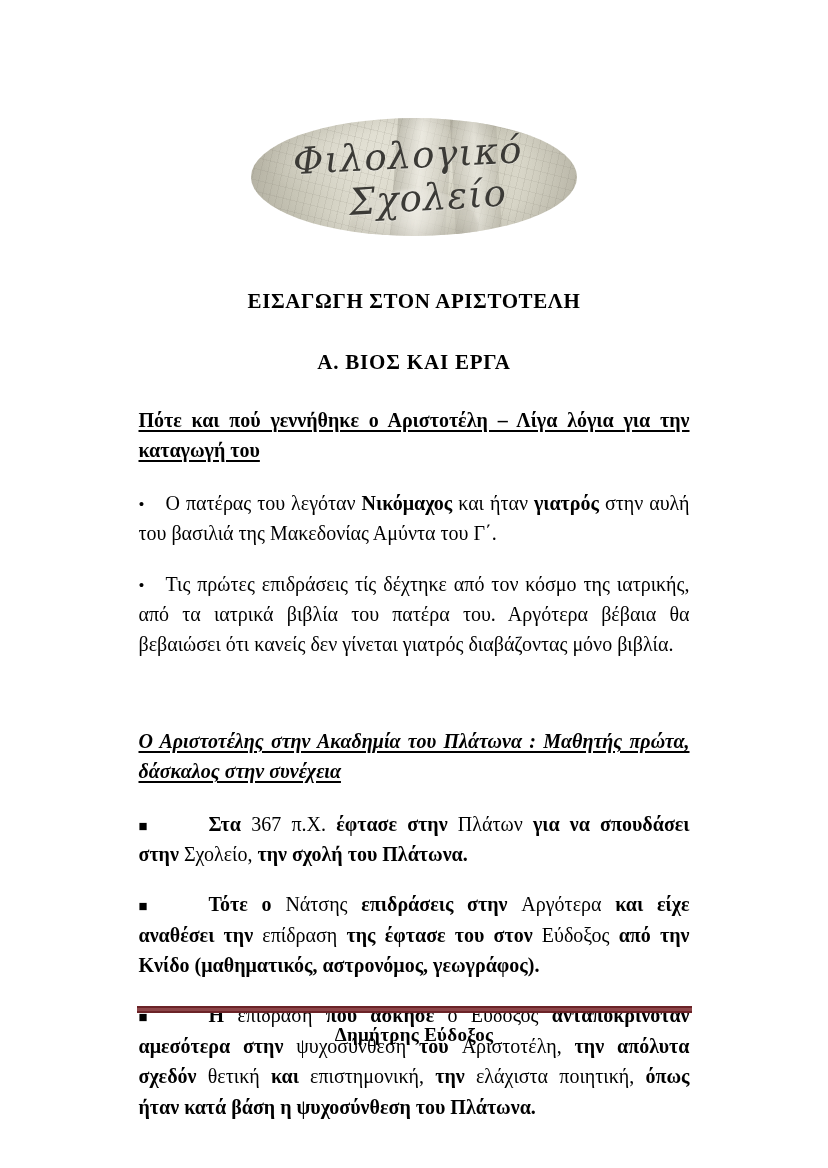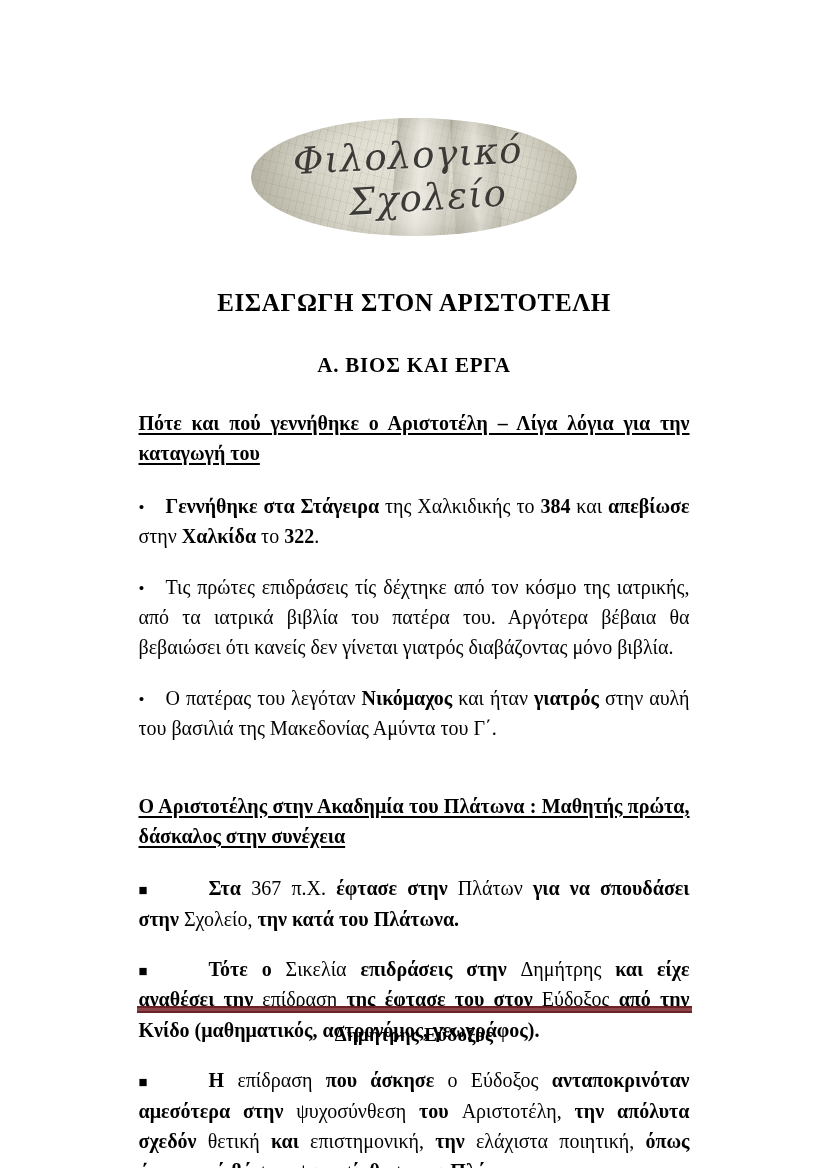--- a/index.html
+++ b/index.html
@@ -111,21 +111,21 @@
   .logo-script .l2 {
     font-size: 37px;
     transform: rotate(-3.5deg) translateX(14px);
     margin-top: 6px;
   }
 
   
   .doc-title {
     text-align: center;
     font-weight: bold;
-    font-size: 25px;
+    font-size: 21px;
     letter-spacing: 0.6px;
     margin-top: 53px;
   }
   .doc-subtitle {
     text-align: center;
     font-weight: bold;
     font-size: 21px;
     letter-spacing: 0.8px;
     margin-top: 36px;
   }
@@ -141,21 +141,21 @@
   .section-heading {
     font-size: 20px;
     font-weight: bold;
     text-decoration: underline;
     text-underline-offset: 3px;
     text-align: justify;
     text-justify: inter-word;
     line-height: 1.52;
     margin-top: 30px;
   }
-  .section-heading.second { margin-top: 47px; }
+  .section-heading.second { margin-top: 66px; font-style: italic; }
 
   .bullets { margin-top: 22px; }
   .bullets.squares { margin-top: 22px; }
 
   .bullet-item {
     position: relative;
     font-size: 20px;
     line-height: 1.52;
     text-align: justify;
     text-justify: inter-word;
@@ -216,29 +216,28 @@
     </div>
   </div>
 
   <h1 class="doc-title">ΕΙΣΑΓΩΓΗ ΣΤΟΝ ΑΡΙΣΤΟΤΕΛΗ</h1>
   <h2 class="doc-subtitle">Α. ΒΙΟΣ ΚΑΙ ΕΡΓΑ</h2>
 
   <div class="content">
 
     <div class="section-heading">Πότε και πού γεννήθηκε ο Αριστοτέλη – Λίγα λόγια για την καταγωγή του</div>
     <div class="bullets">
-        <p class="bullet-item"><span class="marker round">•</span><span class="gap-sm"></span><b>Γεννήθηκε στα Στάγειρα </b><span>της Χαλκιδικής το </span><b>384 </b><span>και </span><b>απεβίωσε </b><span>στην </span><b>Χαλκίδα </b><span>το </span><b>322</b><span>.</span></p>
+        <p class="bullet-item"><span class="marker round">•</span><span class="gap-sm"></span><span>Ο πατέρας του λεγόταν </span><b>Νικόμαχος </b><span>και ήταν </span><b>γιατρός </b><span>στην αυλή του βασιλιά της Μακεδονίας Αμύντα του Γ΄.</span></p>
         <p class="bullet-item"><span class="marker round">•</span><span class="gap-sm"></span><span>Τις πρώτες επιδράσεις τίς δέχτηκε από τον κόσμο της ιατρικής, από τα ιατρικά βιβλία του πατέρα του. Αργότερα βέβαια θα βεβαιώσει ότι κανείς δεν γίνεται γιατρός διαβάζοντας μόνο βιβλία.</span></p>
-        <p class="bullet-item"><span class="marker round">•</span><span class="gap-sm"></span><span>Ο πατέρας του λεγόταν </span><b>Νικόμαχος </b><span>και ήταν </span><b>γιατρός </b><span>στην αυλή του βασιλιά της Μακεδονίας Αμύντα του Γ΄.</span></p>
       </div>
 
     <div class="section-heading second">Ο Αριστοτέλης στην Ακαδημία του Πλάτωνα : Μαθητής πρώτα, δάσκαλος στην συνέχεια</div>
     <div class="bullets squares">
-        <p class="bullet-item"><span class="marker square">■</span><span class="gap-lg"></span><b>Στα </b><span>367 π.Χ. </span><b>έφτασε στην </b><span>Πλάτων </span><b>για να σπουδάσει στην </b><span>Σχολείο, </span><b>την κατά του Πλάτωνα.</b></p>
-        <p class="bullet-item"><span class="marker square">■</span><span class="gap-lg"></span><b>Τότε ο </b><span>Σικελία </span><b>επιδράσεις στην </b><span>Δημήτρης </span><b>και είχε αναθέσει την </b><span>επίδραση </span><b>της έφτασε του στον </b><span>Εύδοξος </span><b>από την Κνίδο (μαθηματικός, αστρονόμος, γεωγράφος).</b></p>
+        <p class="bullet-item"><span class="marker square">■</span><span class="gap-lg"></span><b>Στα </b><span>367 π.Χ. </span><b>έφτασε στην </b><span>Πλάτων </span><b>για να σπουδάσει στην </b><span>Σχολείο, </span><b>την σχολή του Πλάτωνα.</b></p>
+        <p class="bullet-item"><span class="marker square">■</span><span class="gap-lg"></span><b>Τότε ο </b><span>Νάτσης </span><b>επιδράσεις στην </b><span>Αργότερα </span><b>και είχε αναθέσει την </b><span>επίδραση </span><b>της έφτασε του στον </b><span>Εύδοξος </span><b>από την Κνίδο (μαθηματικός, αστρονόμος, γεωγράφος).</b></p>
         <p class="bullet-item"><span class="marker square">■</span><span class="gap-lg"></span><b>Η </b><span>επίδραση </span><b>που άσκησε </b><span>ο Εύδοξος </span><b>ανταποκρινόταν αμεσότερα στην </b><span>ψυχοσύνθεση </span><b>του </b><span>Αριστοτέλη, </span><b>την απόλυτα σχεδόν </b><span>θετική </span><b>και </b><span>επιστημονική, </span><b>την </b><span>ελάχιστα ποιητική, </span><b>όπως ήταν κατά βάση η ψυχοσύνθεση του Πλάτωνα.</b></p>
       </div>
 
   </div>
 
   <div class="footer">
     <div class="footer-rule"></div>
     <div class="footer-name">Δημήτρης Εύδοξος</div>
   </div>
 

